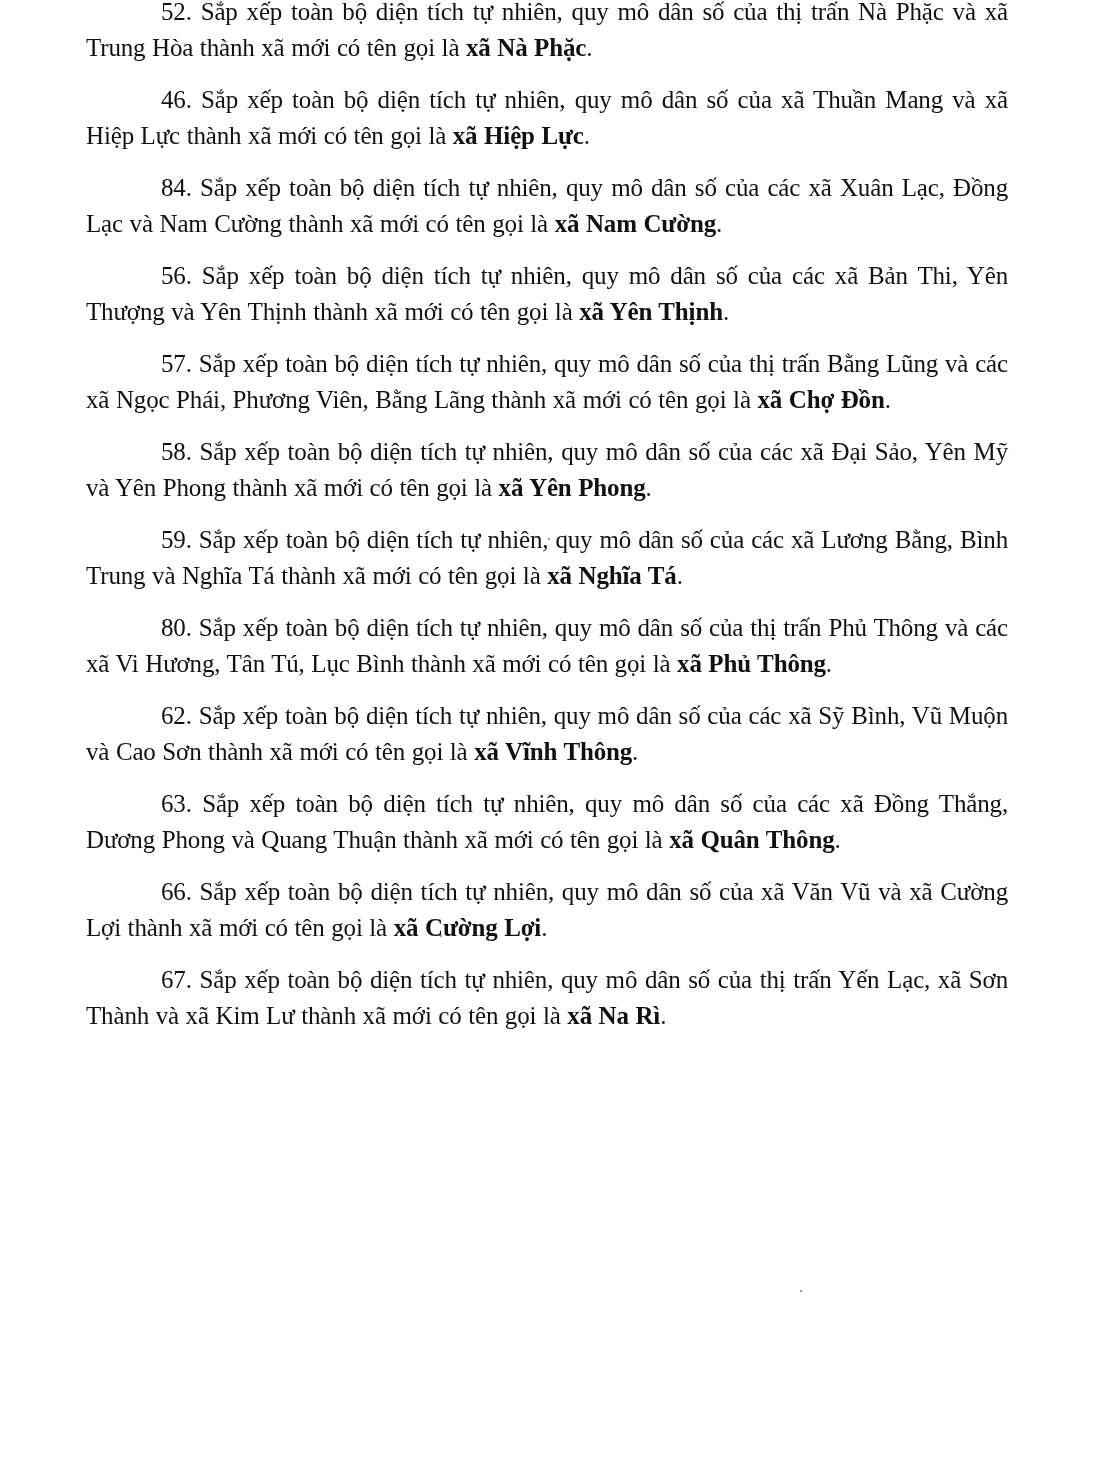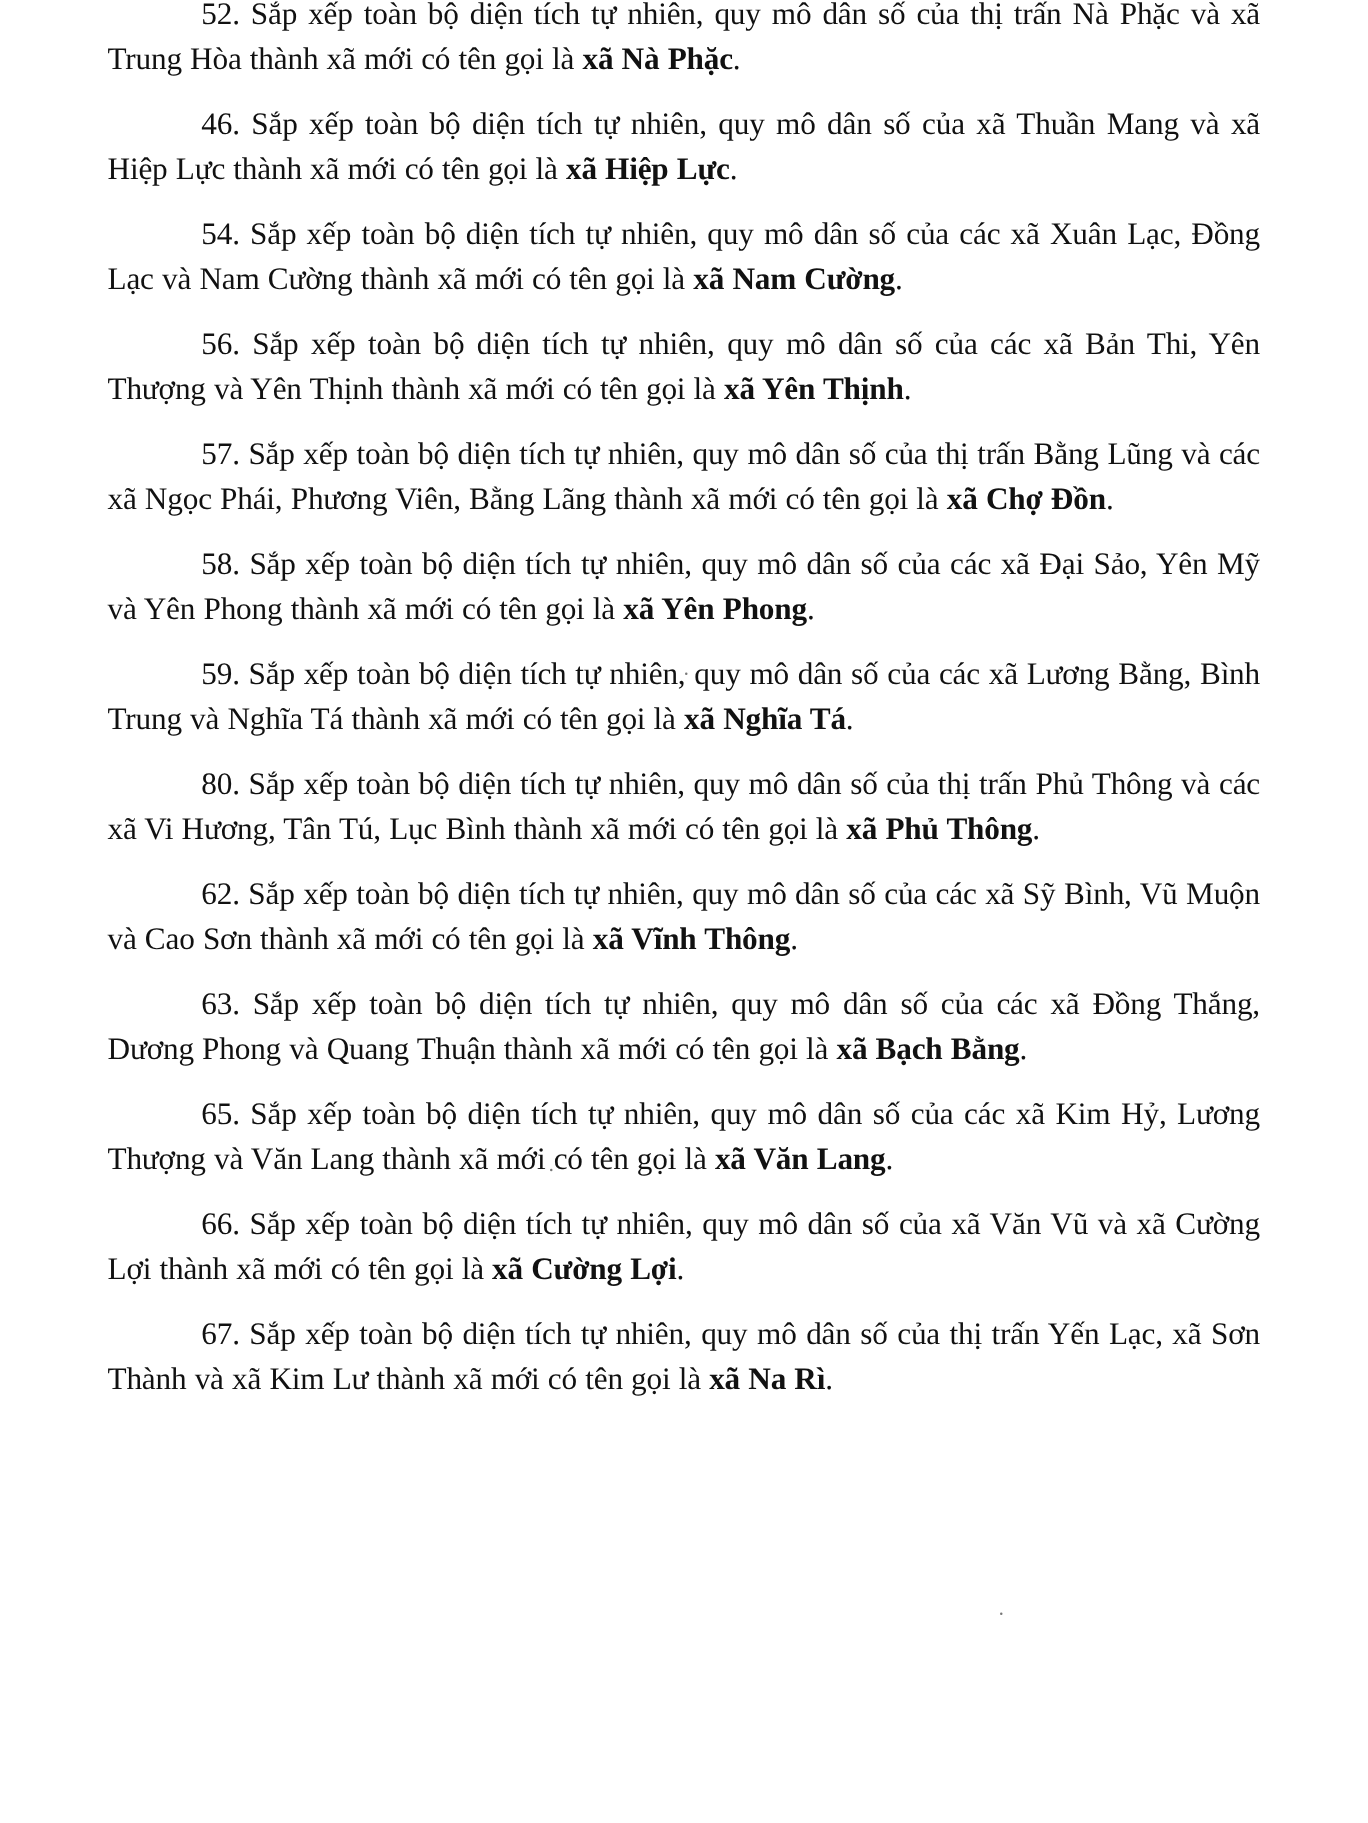--- a/index.html
+++ b/index.html
@@ -43,40 +43,39 @@
     }
   </style>
 </head>
 <body>
 
 <div class="page">
   <p class="para"><span class="num">52.</span> <span>Sắp xếp toàn bộ diện tích tự nhiên, quy mô dân số của thị trấn Nà Phặc và xã Trung Hòa thành xã mới có tên gọi là </span><span class="name">xã Nà Phặc</span><span>.</span></p>
 
   <p class="para"><span class="num">46.</span> <span>Sắp xếp toàn bộ diện tích tự nhiên, quy mô dân số của xã Thuần Mang và xã Hiệp Lực thành xã mới có tên gọi là </span><span class="name">xã Hiệp Lực</span><span>.</span></p>
 
-  <p class="para"><span class="num">54.</span> <span>Sắp xếp toàn bộ diện tích tự nhiên, quy mô dân số của các xã Xuân Lạc, Đồng Lạc và Nam Cường thành xã mới có tên gọi là </span><span class="name">xã Nam Cường</span><span>.</span></p>
+  <p class="para"><span class="num">84.</span> <span>Sắp xếp toàn bộ diện tích tự nhiên, quy mô dân số của các xã Xuân Lạc, Đồng Lạc và Nam Cường thành xã mới có tên gọi là </span><span class="name">xã Nam Cường</span><span>.</span></p>
 
 
   <p class="para"><span class="num">56.</span> <span>Sắp xếp toàn bộ diện tích tự nhiên, quy mô dân số của các xã Bản Thi, Yên Thượng và Yên Thịnh thành xã mới có tên gọi là </span><span class="name">xã Yên Thịnh</span><span>.</span></p>
 
   <p class="para"><span class="num">57.</span> <span>Sắp xếp toàn bộ diện tích tự nhiên, quy mô dân số của thị trấn Bằng Lũng và các xã Ngọc Phái, Phương Viên, Bằng Lãng thành xã mới có tên gọi là </span><span class="name">xã Chợ Đồn</span><span>.</span></p>
 
   <p class="para"><span class="num">58.</span> <span>Sắp xếp toàn bộ diện tích tự nhiên, quy mô dân số của các xã Đại Sảo, Yên Mỹ và Yên Phong thành xã mới có tên gọi là </span><span class="name">xã Yên Phong</span><span>.</span></p>
 
   <p class="para"><span class="num">59.</span> <span>Sắp xếp toàn bộ diện tích tự nhiên, quy mô dân số của các xã Lương Bằng, Bình Trung và Nghĩa Tá thành xã mới có tên gọi là </span><span class="name">xã Nghĩa Tá</span><span>.</span></p>
 
   <p class="para"><span class="num">80.</span> <span>Sắp xếp toàn bộ diện tích tự nhiên, quy mô dân số của thị trấn Phủ Thông và các xã Vi Hương, Tân Tú, Lục Bình thành xã mới có tên gọi là </span><span class="name">xã Phủ Thông</span><span>.</span></p>
 
 
   <p class="para"><span class="num">62.</span> <span>Sắp xếp toàn bộ diện tích tự nhiên, quy mô dân số của các xã Sỹ Bình, Vũ Muộn và Cao Sơn thành xã mới có tên gọi là </span><span class="name">xã Vĩnh Thông</span><span>.</span></p>
 
-  <p class="para"><span class="num">63.</span> <span>Sắp xếp toàn bộ diện tích tự nhiên, quy mô dân số của các xã Đồng Thắng, Dương Phong và Quang Thuận thành xã mới có tên gọi là </span><span class="name">xã Bạch Bằng</span><span>.</span></p>
+  <p class="para"><span class="num">63.</span> <span>Sắp xếp toàn bộ diện tích tự nhiên, quy mô dân số của các xã Đồng Thắng, Dương Phong và Quang Thuận thành xã mới có tên gọi là </span><span class="name">xã Quân Thông</span><span>.</span></p>
 
 
-  <p class="para"><span class="num">65.</span> <span>Sắp xếp toàn bộ diện tích tự nhiên, quy mô dân số của các xã Kim Hỷ, Lương Thượng và Văn Lang thành xã mới có tên gọi là </span><span class="name">xã Văn Lang</span><span>.</span></p>
 
   <p class="para"><span class="num">66.</span> <span>Sắp xếp toàn bộ diện tích tự nhiên, quy mô dân số của xã Văn Vũ và xã Cường Lợi thành xã mới có tên gọi là </span><span class="name">xã Cường Lợi</span><span>.</span></p>
 
   <p class="para"><span class="num">67.</span> <span>Sắp xếp toàn bộ diện tích tự nhiên, quy mô dân số của thị trấn Yến Lạc, xã Sơn Thành và xã Kim Lư thành xã mới có tên gọi là </span><span class="name">xã Na Rì</span><span>.</span></p>
 </div>
 
 <div class="speck" style="left:548px; top:538px;"></div>
 <div class="speck" style="left:440px; top:935px;"></div>
 <div class="speck" style="left:800px; top:1290px;"></div>
 

